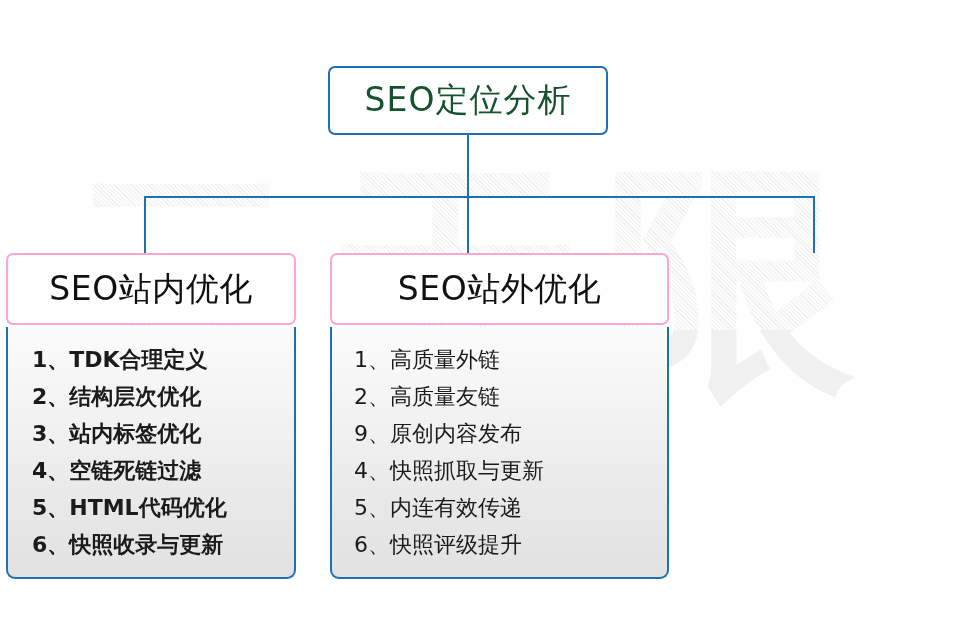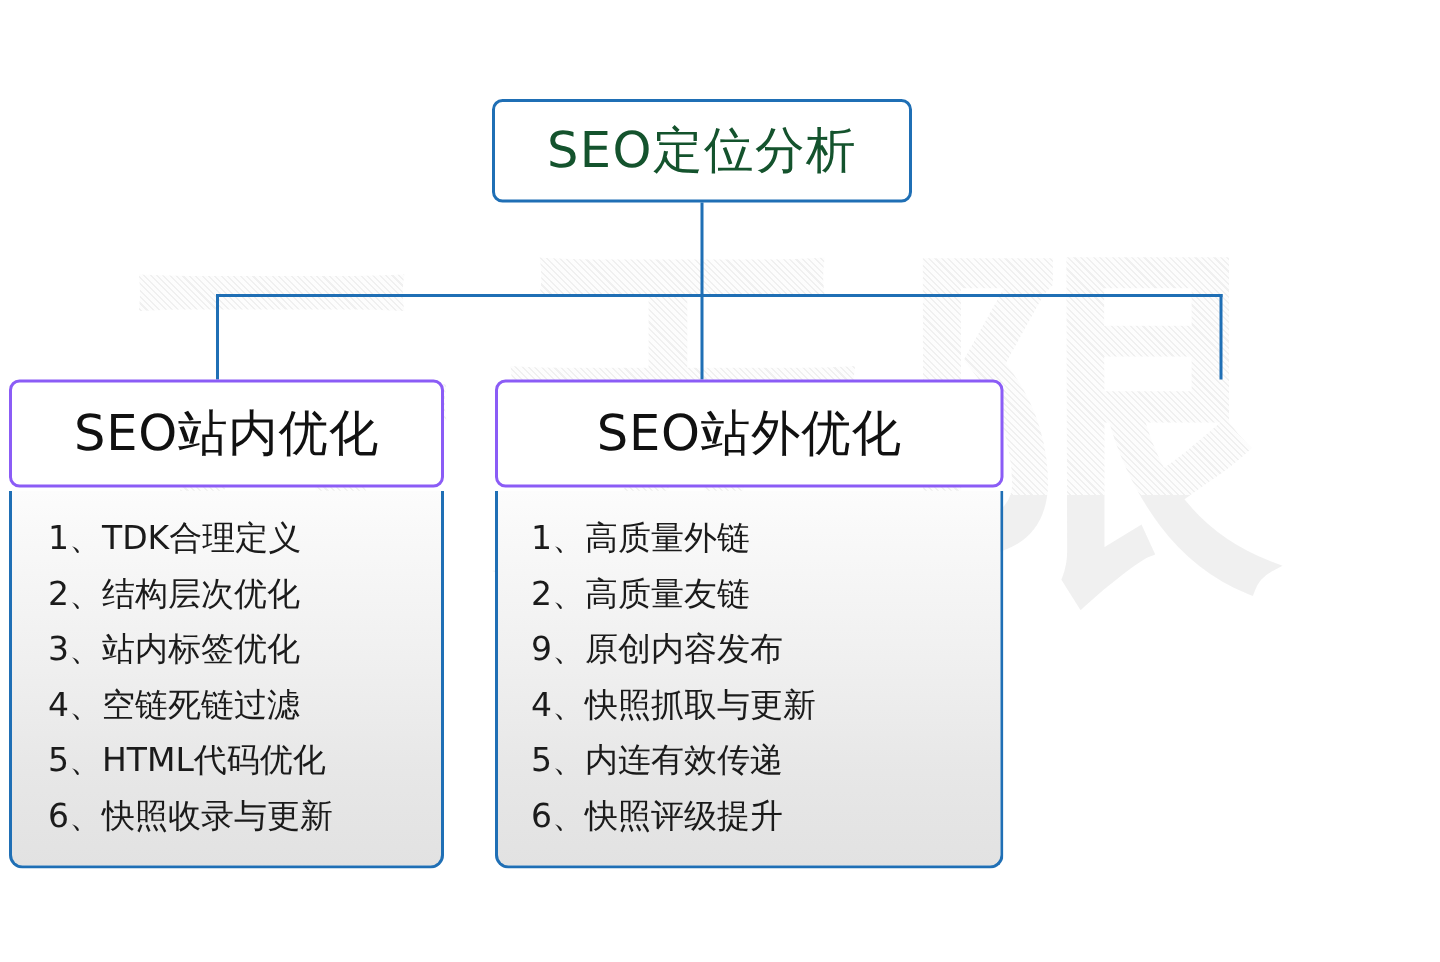--- a/index.html
+++ b/index.html
@@ -97,21 +97,21 @@
     top: 253px;
     z-index: 3;
   }
   .col-0 { left: 6px;   width: 290px; }
   .col-1 { left: 330px; width: 339px; }
   .col-2 { left: 664px; width: 290px; }
 
   .col-header {
     box-sizing: border-box;
     height: 72px;
-    border: 2px solid #8b5cf6;
+    border: 2px solid #f9a8d4;
     border-radius: 7px;
     background: #ffffff;
     display: flex;
     align-items: center;
     justify-content: center;
     position: relative;
     z-index: 2;
   }
   .col-header-label {
     font-size: 33px;
@@ -142,21 +142,21 @@
     margin: 0;
     padding: 0;
   }
   .list-item {
     font-size: 22px;
     line-height: 37px;
     color: #1b1b1b;
     white-space: nowrap;
     font-family: "DejaVu Sans", "Liberation Sans", sans-serif;
   }
-  .col-0 .list { padding-left: 24px; }
+  .col-0 .list { padding-left: 24px; font-weight: bold; }
   .col-1 .list { padding-left: 22px; }
   .col-2 .list { padding-left: 26px; }
 </style>
 </head>
 <body>
 
 <div id="canvas">
 
   <div class="watermark">云无限</div>
   <div class="watermark-hatch"></div>

